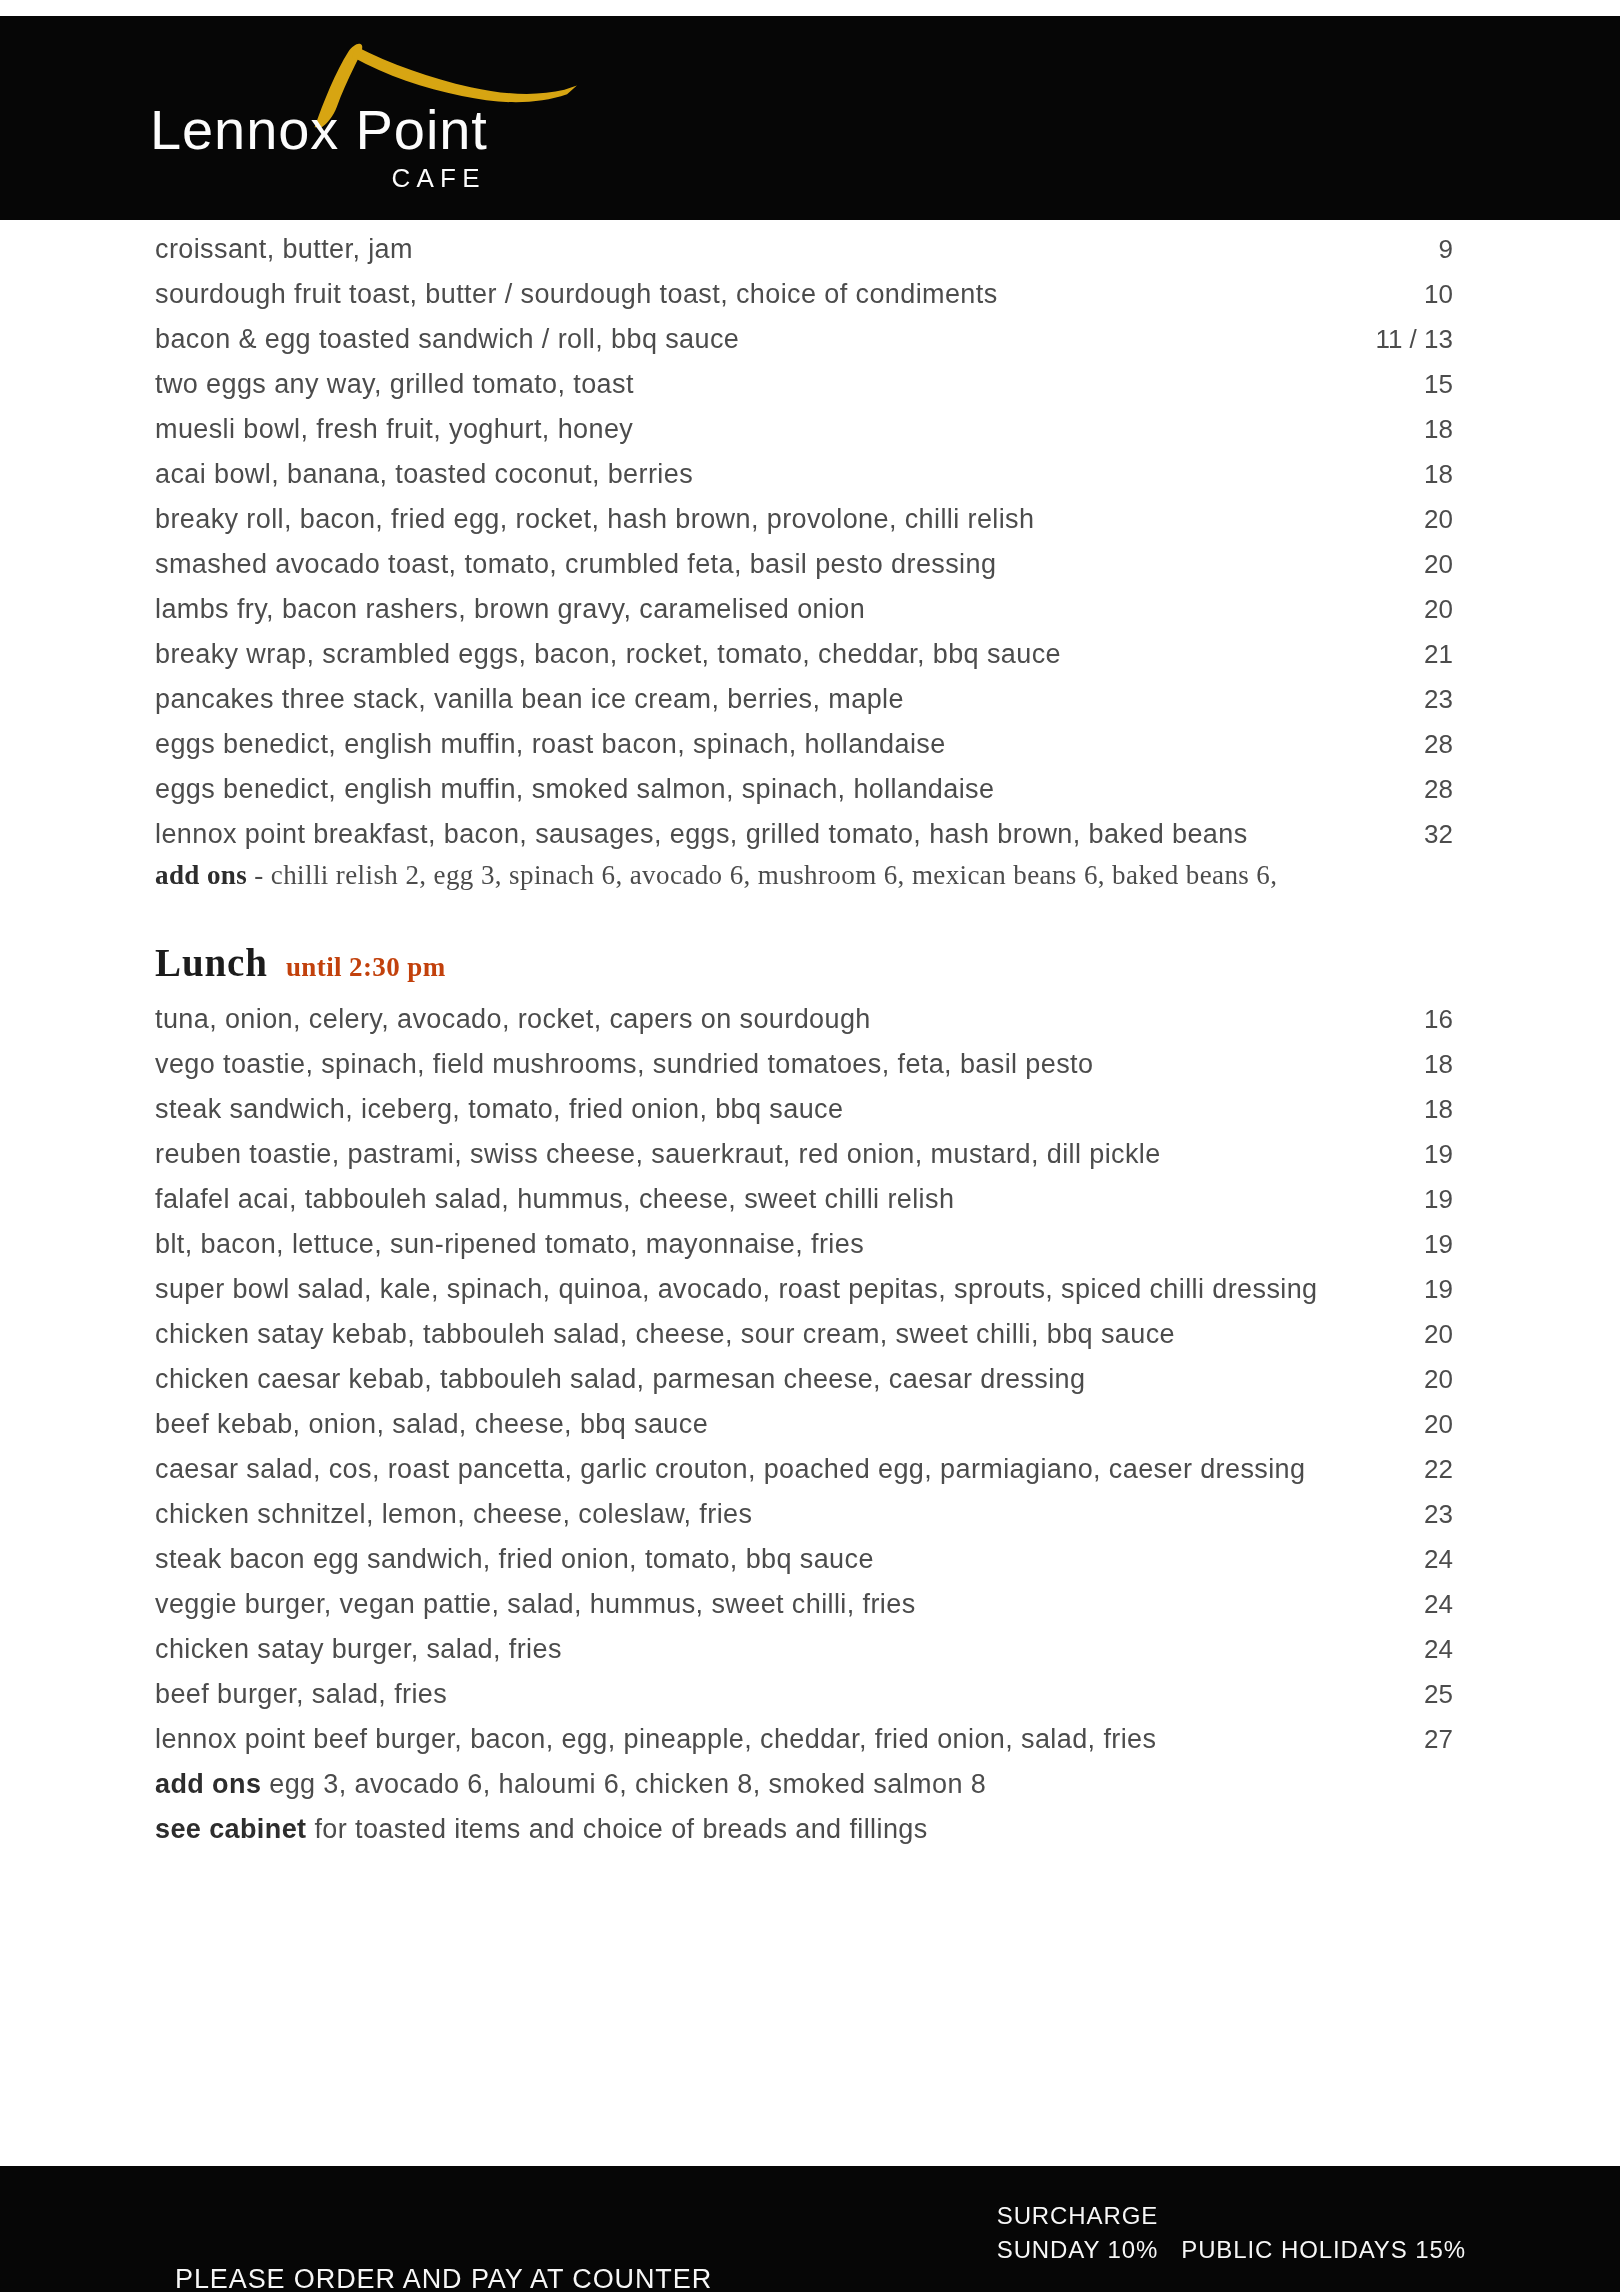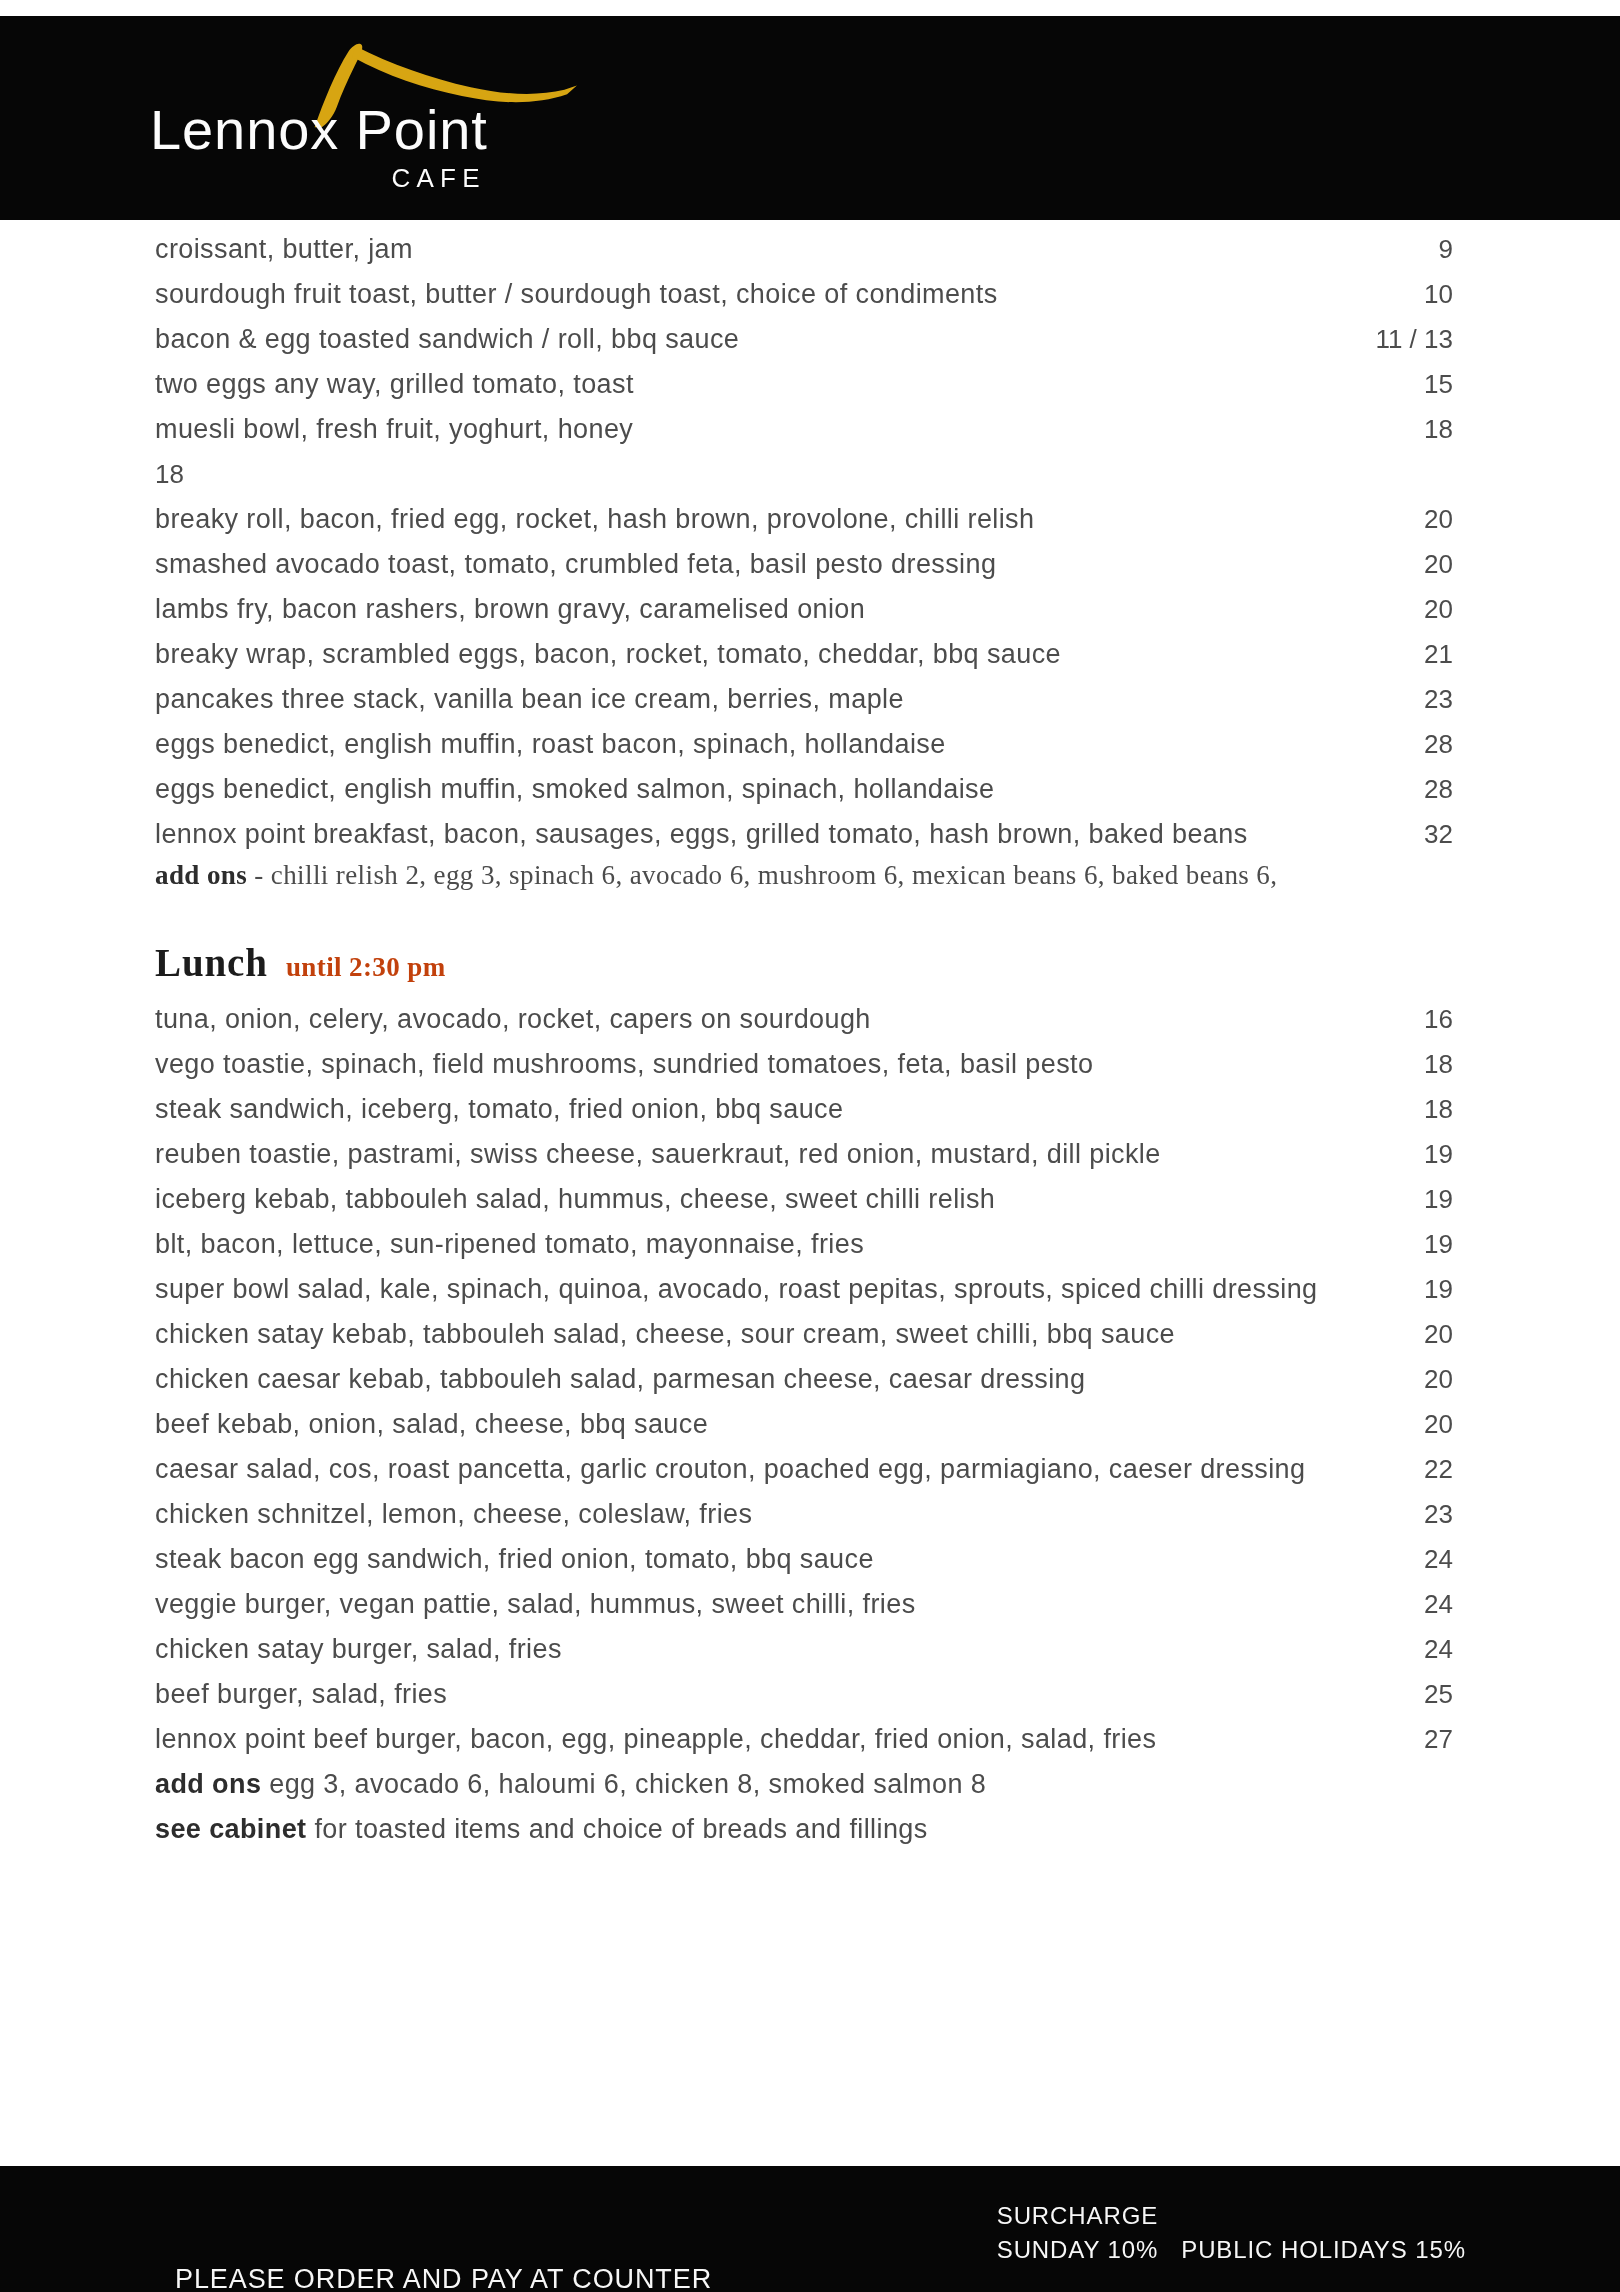--- a/index.html
+++ b/index.html
@@ -107,20 +107,21 @@
           <span class="item">two eggs any way, grilled tomato, toast</span>
           <span class="price">15</span>
         </div>
 
         <div class="menu-row">
           <span class="item">muesli bowl, fresh fruit, yoghurt, honey</span>
           <span class="price">18</span>
         </div>
 
         <div class="menu-row">
+          <span class="item">acai bowl, banana, toasted coconut, berries</span>
           <span class="price">18</span>
         </div>
 
         <div class="menu-row">
           <span class="item">breaky roll, bacon, fried egg, rocket, hash brown, provolone, chilli relish</span>
           <span class="price">20</span>
         </div>
 
         <div class="menu-row">
           <span class="item">smashed avocado toast, tomato, crumbled feta, basil pesto dressing</span>
@@ -183,21 +184,21 @@
           <span class="item">steak sandwich, iceberg, tomato, fried onion, bbq sauce</span>
           <span class="price">18</span>
         </div>
 
         <div class="menu-row">
           <span class="item">reuben toastie, pastrami, swiss cheese, sauerkraut, red onion, mustard, dill pickle</span>
           <span class="price">19</span>
         </div>
 
         <div class="menu-row">
-          <span class="item">iceberg kebab, tabbouleh salad, hummus, cheese, sweet chilli relish</span>
+          <span class="item">falafel acai, tabbouleh salad, hummus, cheese, sweet chilli relish</span>
           <span class="price">19</span>
         </div>
 
         <div class="menu-row">
           <span class="item">blt, bacon, lettuce, sun-ripened tomato, mayonnaise, fries</span>
           <span class="price">19</span>
         </div>
 
         <div class="menu-row">
           <span class="item">super bowl salad, kale, spinach, quinoa, avocado, roast pepitas, sprouts, spiced chilli dressing</span>

